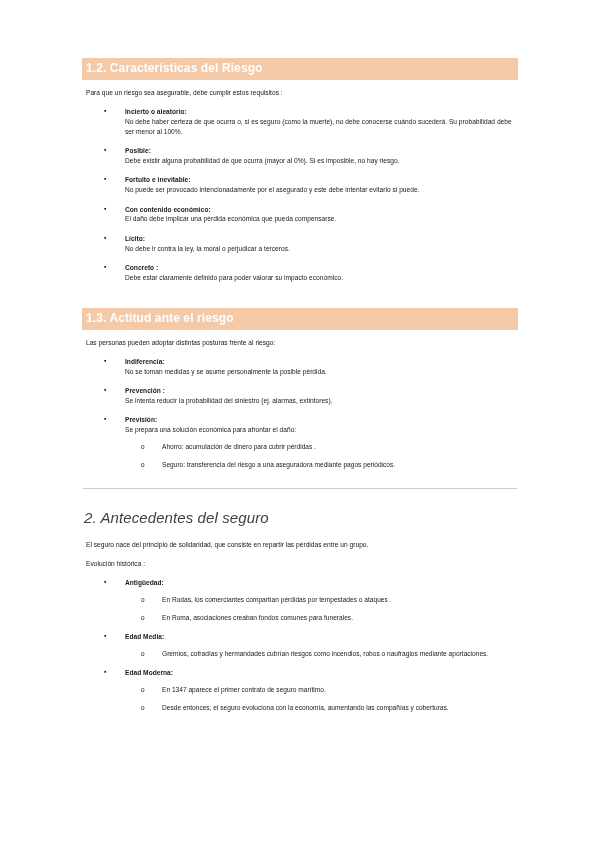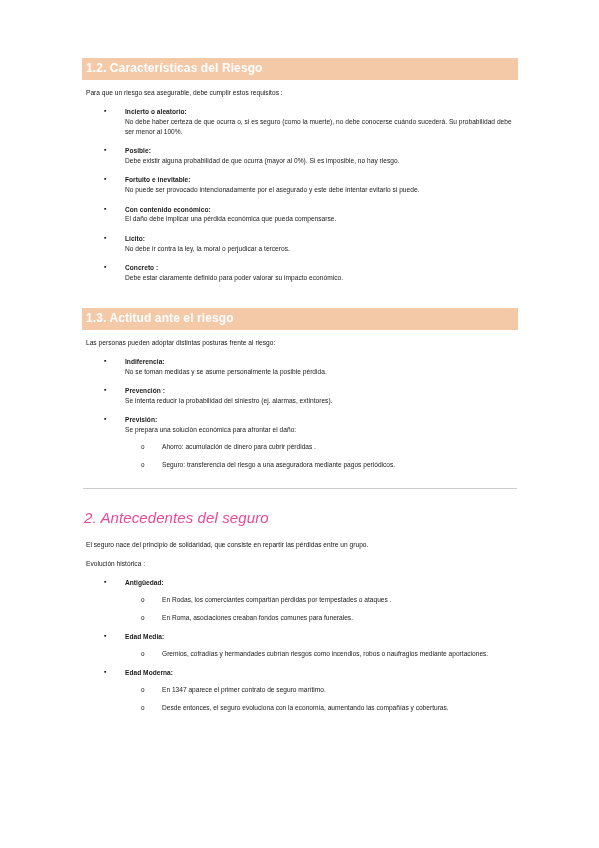--- a/index.html
+++ b/index.html
@@ -111,21 +111,21 @@
     border: 0;
     border-top: 1px solid #c9ccd1;
     margin: 18px 0 20px 1px;
     width: 434px;
     height: 0;
   }
   .h2 {
     font-size: 15px;
     font-style: italic;
     font-weight: normal;
-    color: #ec4899;
+    color: #404040;
     margin: 0 0 13px 2px;
     line-height: 1.2;
     letter-spacing: 0.1px;
   }
 </style>
 </head>
 <body>
 
 <div class="page">
   <div class="content">

